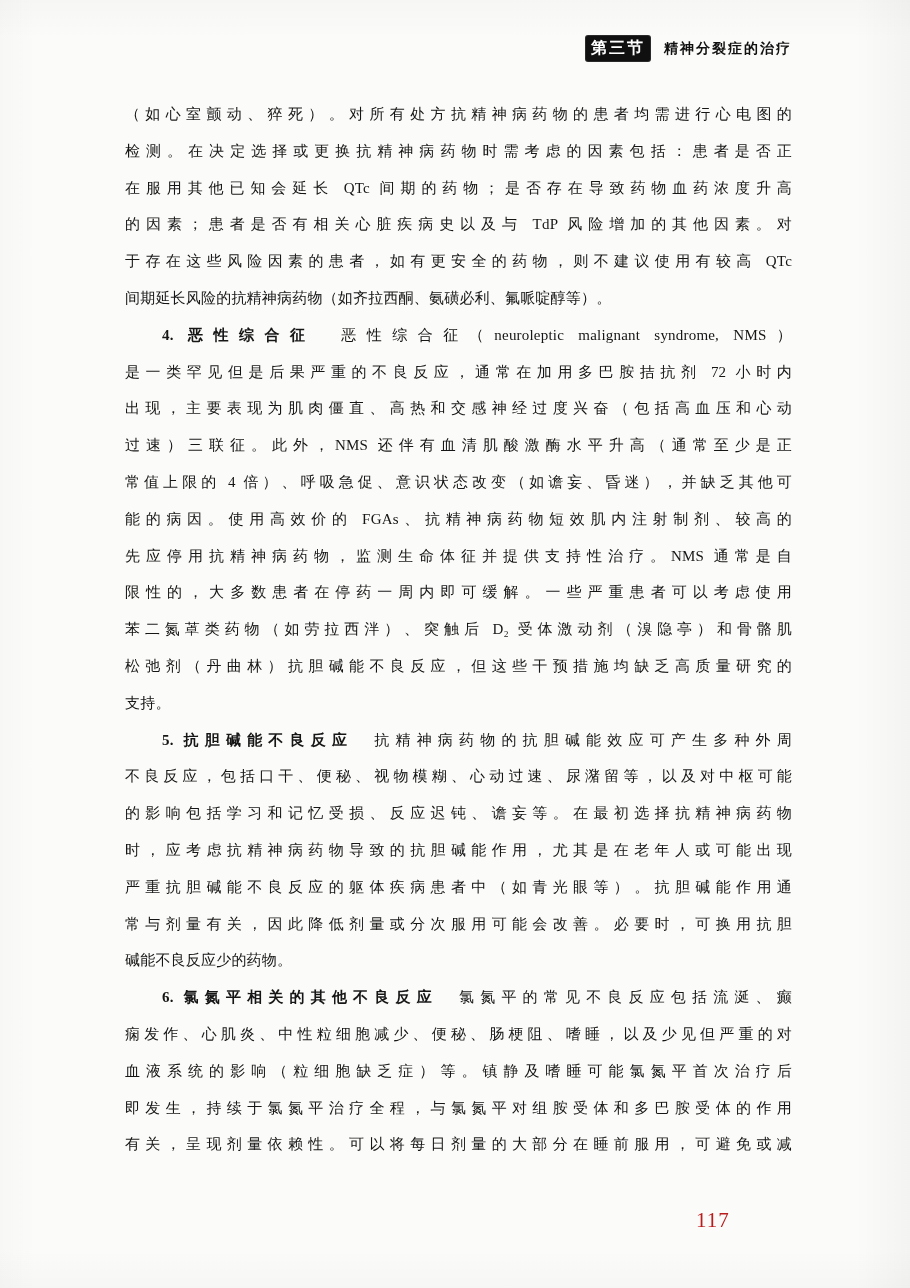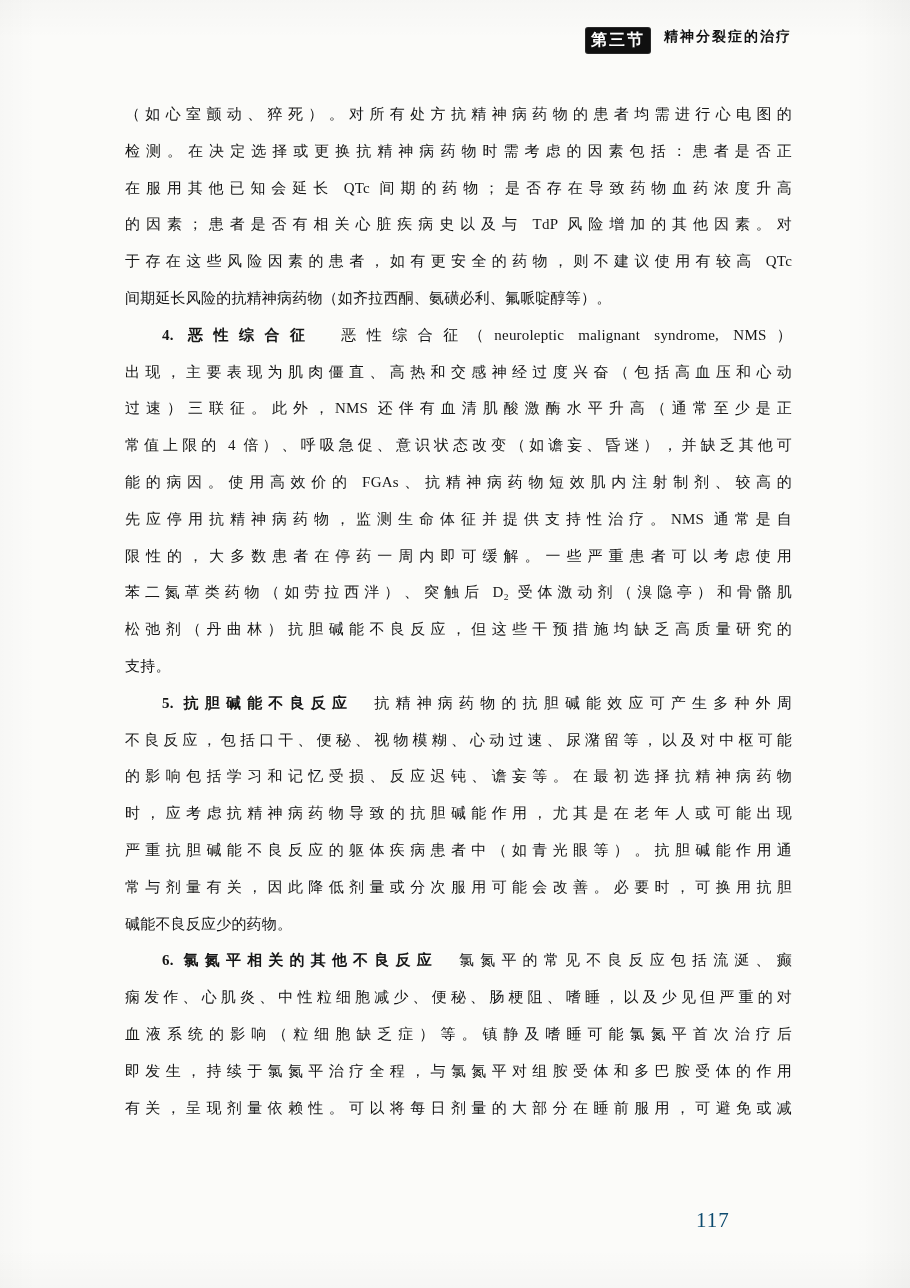--- a/index.html
+++ b/index.html
@@ -19,24 +19,24 @@
   .scan-shade {
     position: absolute;
     inset: 0;
     background:
       linear-gradient(to right, rgba(0,0,0,0.015) 0%, rgba(0,0,0,0) 4%, rgba(0,0,0,0) 94%, rgba(0,0,0,0.03) 100%),
       linear-gradient(to bottom, rgba(0,0,0,0.02) 0%, rgba(0,0,0,0) 3%, rgba(0,0,0,0) 97%, rgba(0,0,0,0.02) 100%);
     pointer-events: none;
   }
   .running-header {
     position: absolute;
-    top: 28px;
+    top: 36px;
     right: 118px;
     display: flex;
-    align-items: flex-start;
+    align-items: center;
     gap: 14px;
   }
   .section-badge {
     background: #101010;
     color: #ffffff;
     font-weight: 700;
     font-size: 16px;
     line-height: 1;
     padding: 4px 5px 5px 5px;
     letter-spacing: 2px;
@@ -72,41 +72,42 @@
   }
   .line .bold {
     font-weight: 700;
   }
   .page-number {
     position: absolute;
     left: 696px;
     top: 1208px;
     font-size: 21px;
     letter-spacing: 1px;
-    color: #0c4a6e;
+    color: #b91c1c;
   }
 </style>
 </head>
 <body>
 
 <div class="scan-shade"></div>
 
 <div class="running-header">
   <span class="section-badge">第三节</span>
   <span class="chapter-title">精神分裂症的治疗</span>
 </div>
 
 <div class="body-text">
     <div class="line"><span>（如心室颤动、猝死）。对所有处方抗精神病药物的患者均需进行心电图的</span></div>
     <div class="line"><span>检测。在决定选择或更换抗精神病药物时需考虑的因素包括：患者是否正</span></div>
     <div class="line"><span>在服用其他已知会延长 QTc 间期的药物；是否存在导致药物血药浓度升高</span></div>
     <div class="line"><span>的因素；患者是否有相关心脏疾病史以及与 TdP 风险增加的其他因素。对</span></div>
     <div class="line"><span>于存在这些风险因素的患者，如有更安全的药物，则不建议使用有较高 QTc</span></div>
     <div class="line end"><span>间期延长风险的抗精神病药物（如齐拉西酮、氨磺必利、氟哌啶醇等）。</span></div>
     <div class="line indent"><span class="bold">4. 恶性综合征</span><span>　恶性综合征（neuroleptic malignant syndrome, NMS）</span></div>
+    <div class="line"><span>是一类罕见但是后果严重的不良反应，通常在加用多巴胺拮抗剂 72 小时内</span></div>
     <div class="line"><span>出现，主要表现为肌肉僵直、高热和交感神经过度兴奋（包括高血压和心动</span></div>
     <div class="line"><span>过速）三联征。此外，NMS 还伴有血清肌酸激酶水平升高（通常至少是正</span></div>
     <div class="line"><span>常值上限的 4 倍）、呼吸急促、意识状态改变（如谵妄、昏迷），并缺乏其他可</span></div>
     <div class="line"><span>能的病因。使用高效价的 FGAs、抗精神病药物短效肌内注射制剂、较高的</span></div>
     <div class="line"><span>先应停用抗精神病药物，监测生命体征并提供支持性治疗。NMS 通常是自</span></div>
     <div class="line"><span>限性的，大多数患者在停药一周内即可缓解。一些严重患者可以考虑使用</span></div>
     <div class="line"><span>苯二氮䓬类药物（如劳拉西泮）、突触后 D₂ 受体激动剂（溴隐亭）和骨骼肌</span></div>
     <div class="line"><span>松弛剂（丹曲林）抗胆碱能不良反应，但这些干预措施均缺乏高质量研究的</span></div>
     <div class="line end"><span>支持。</span></div>
     <div class="line indent"><span class="bold">5. 抗胆碱能不良反应</span><span>　抗精神病药物的抗胆碱能效应可产生多种外周</span></div>

